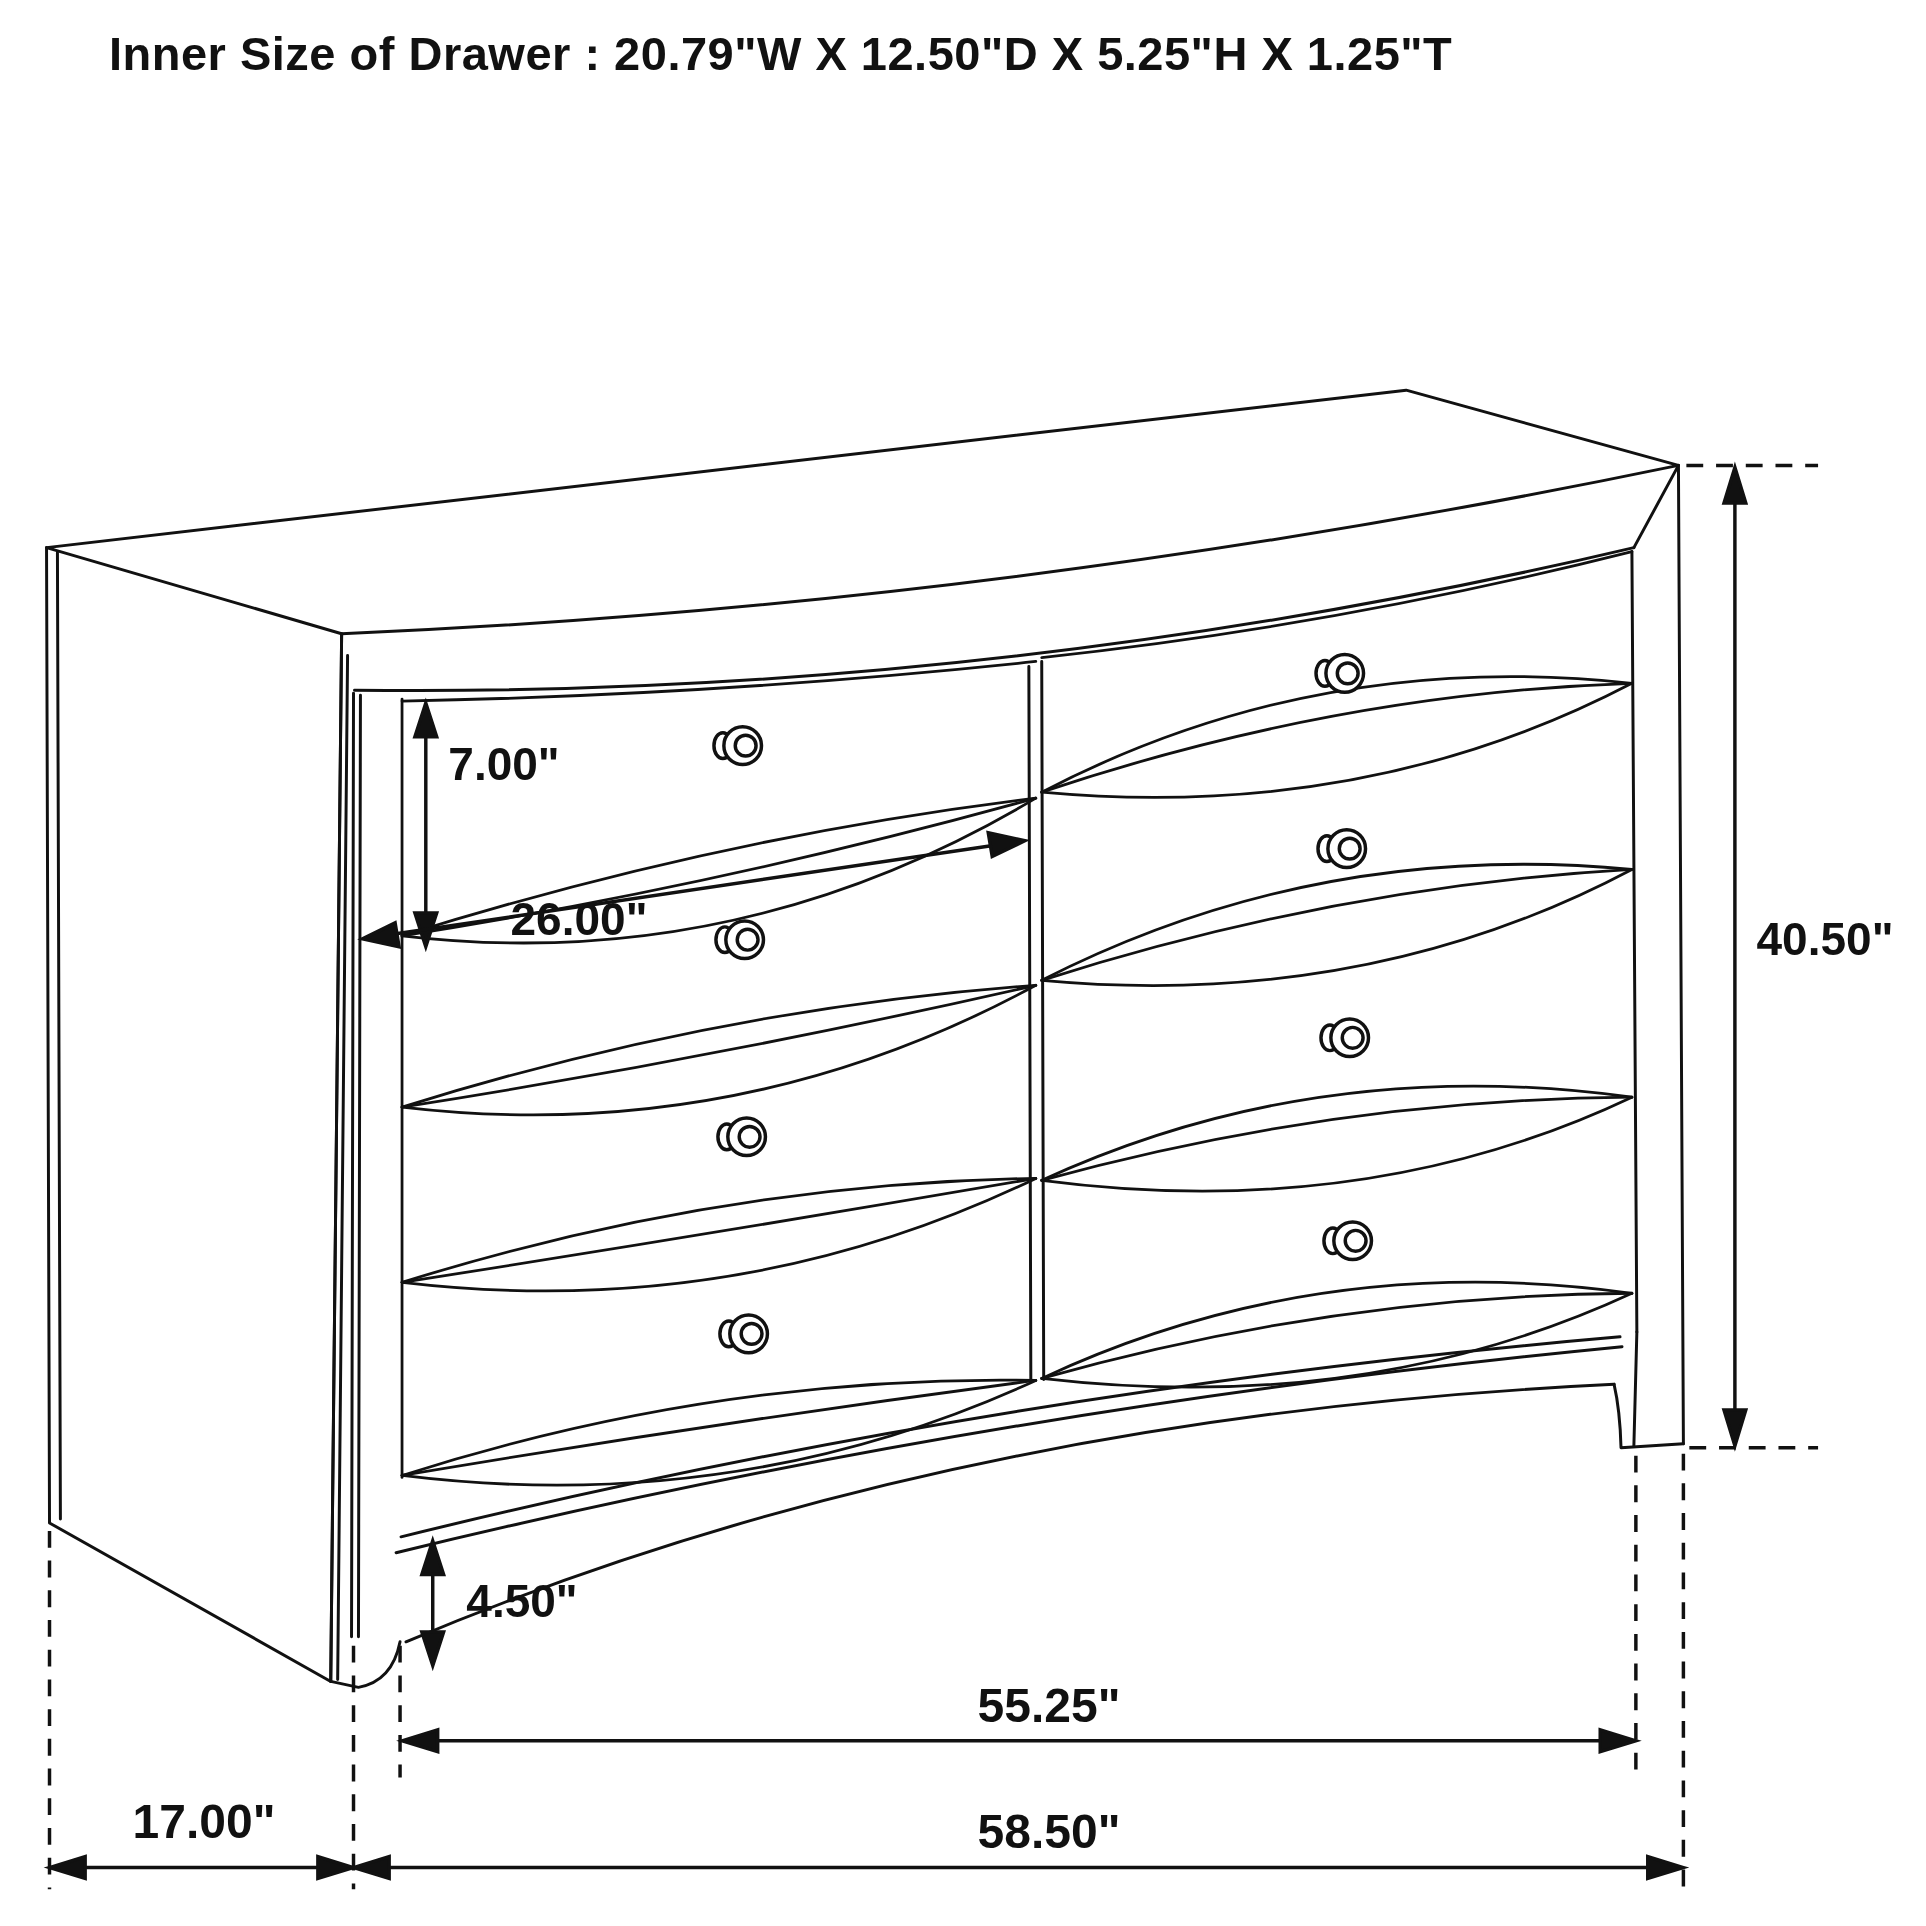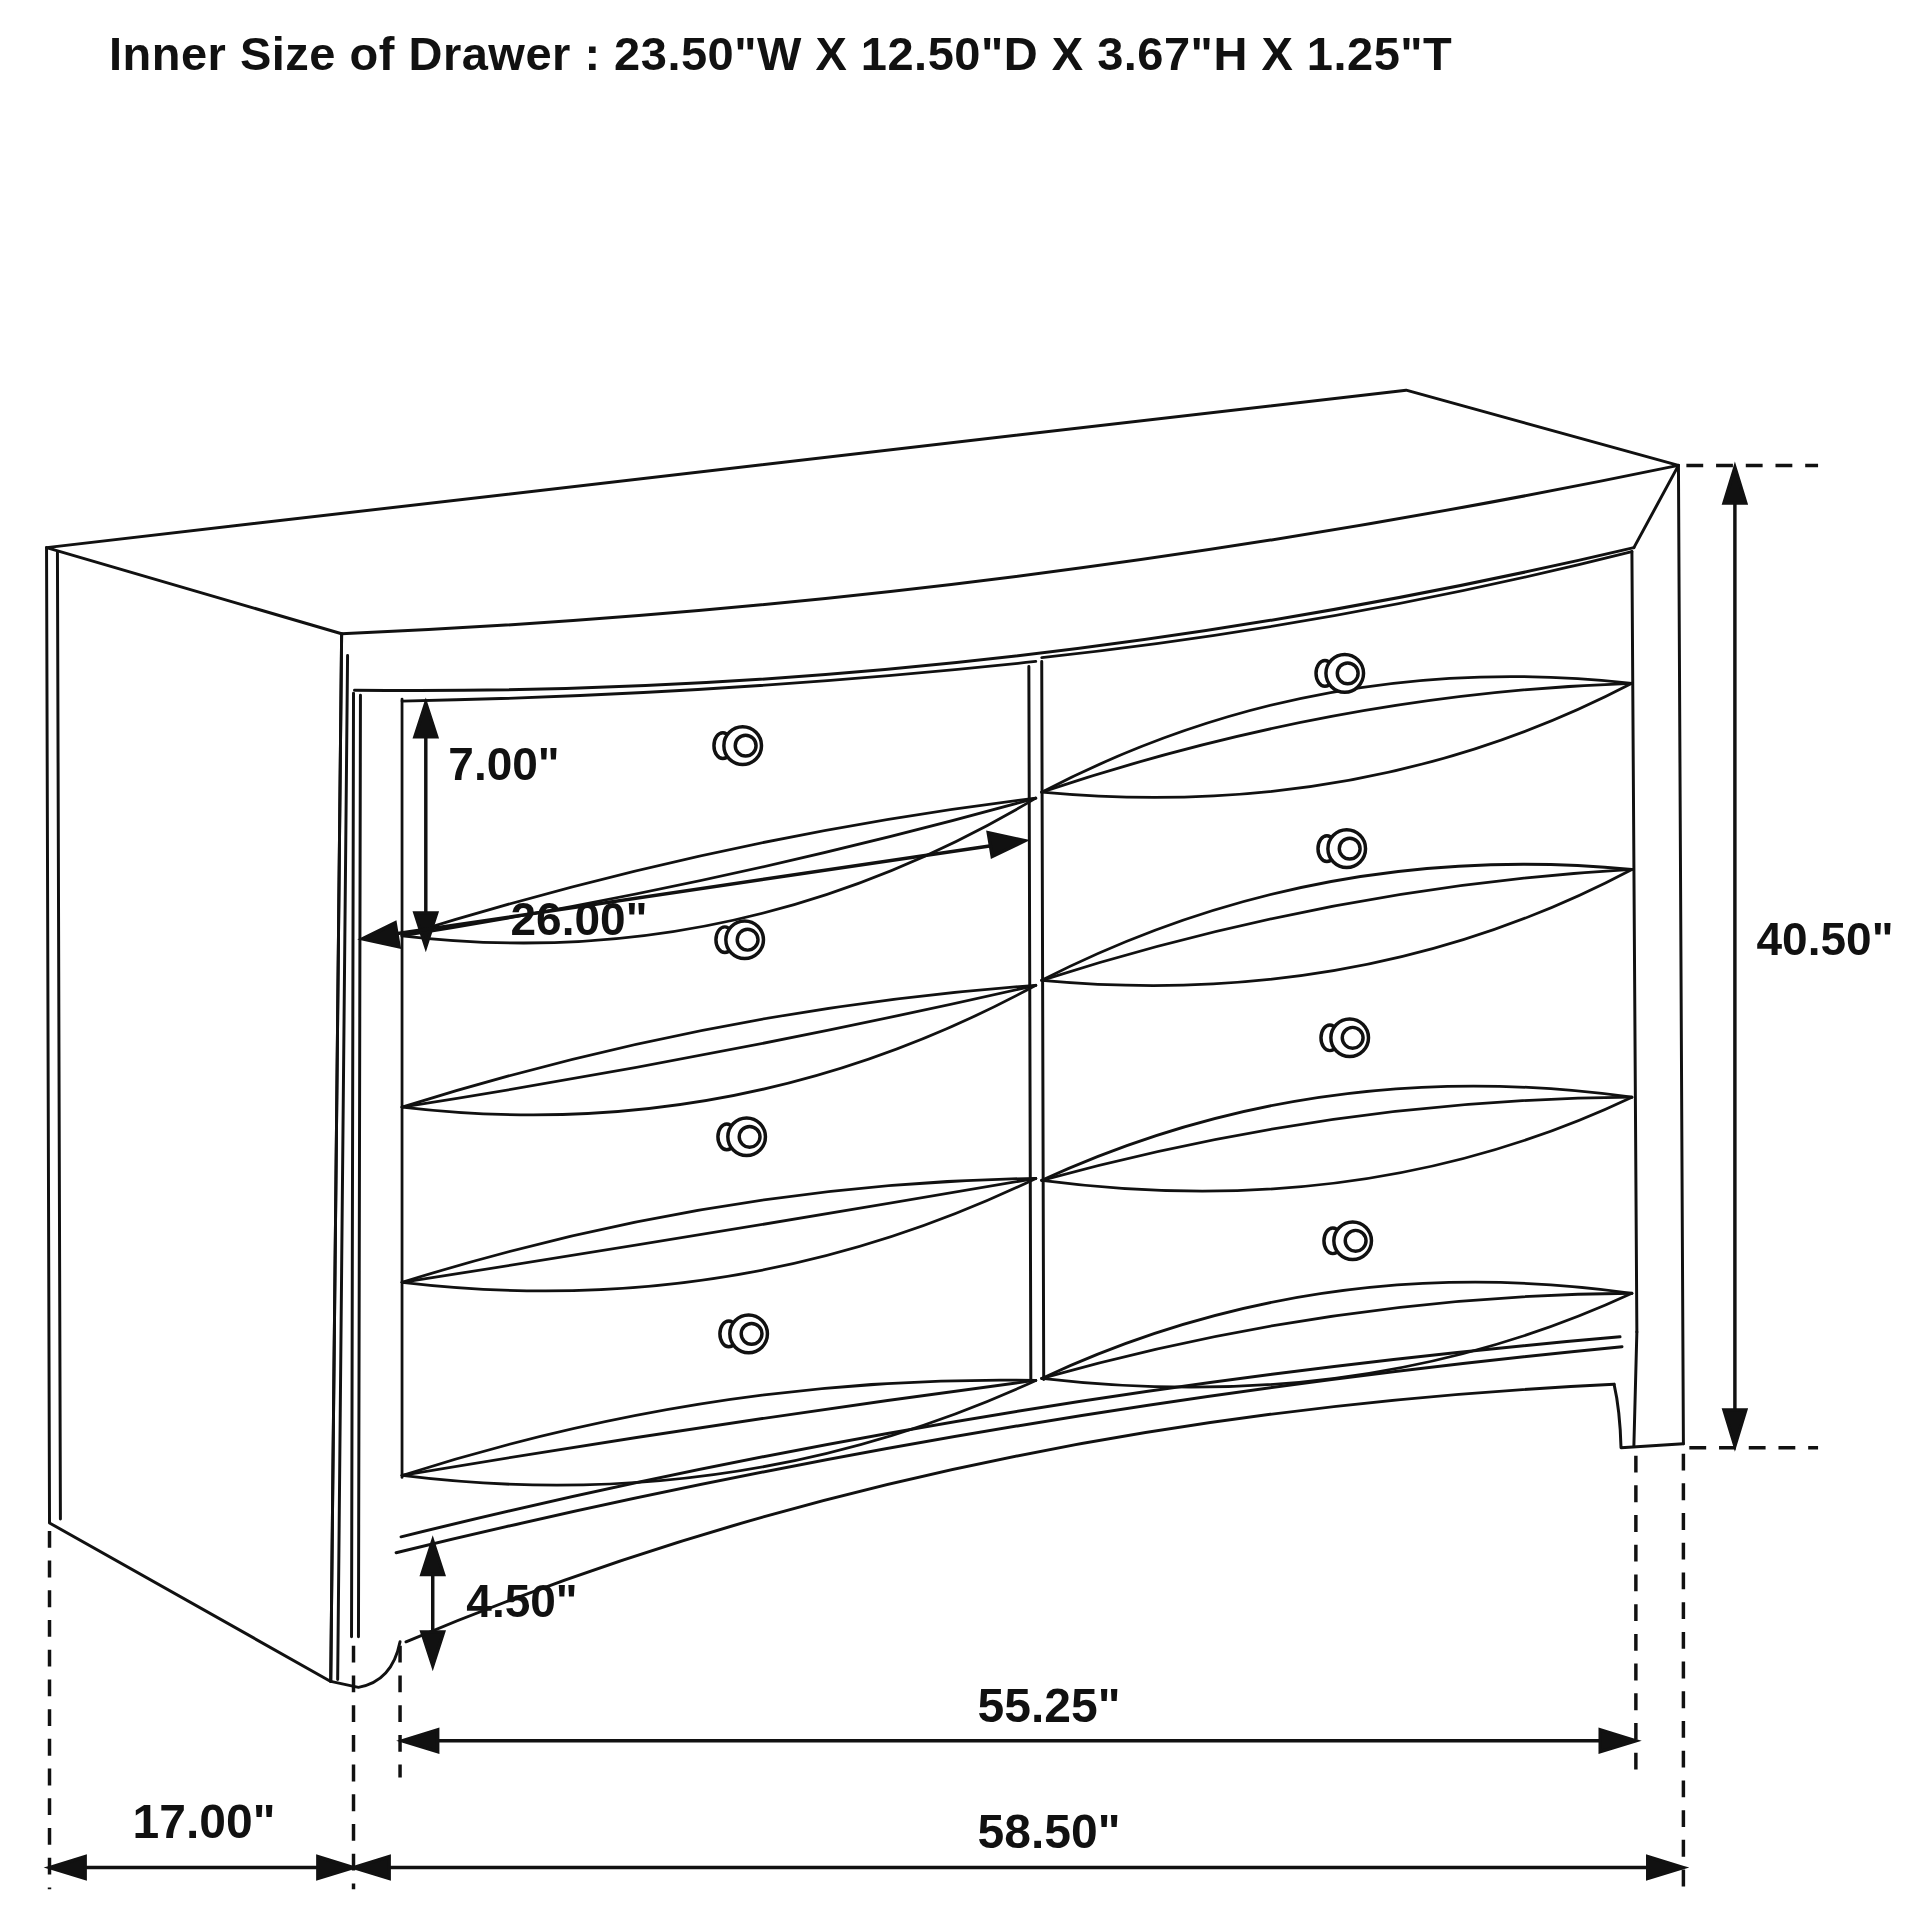--- a/index.html
+++ b/index.html
@@ -35,21 +35,21 @@
     color: #111111;
     white-space: nowrap;
   }
   .dim-label.big { font-size: 48px; }
 </style>
 </head>
 <body>
 
 <div id="canvas">
 
-  <div id="title">Inner Size of Drawer : 23.50"W X 12.50"D X 3.67"H X 1.25"T</div>
+  <div id="title">Inner Size of Drawer : 20.79"W X 12.50"D X 5.25"H X 1.25"T</div>
 
   <svg id="drawing" viewBox="0 0 1946 1946">
 
     <g fill="none" stroke="#111111" stroke-width="3" stroke-linejoin="round" stroke-linecap="round">
 
       <path d="M47,553 L1420,394 L1695,470 Q1010,612 345,640 Z"></path>
 
       <path d="M1695,470 L1650,553"></path>
 
       <path d="M358,697 Q1004,705 1650,553"></path>

